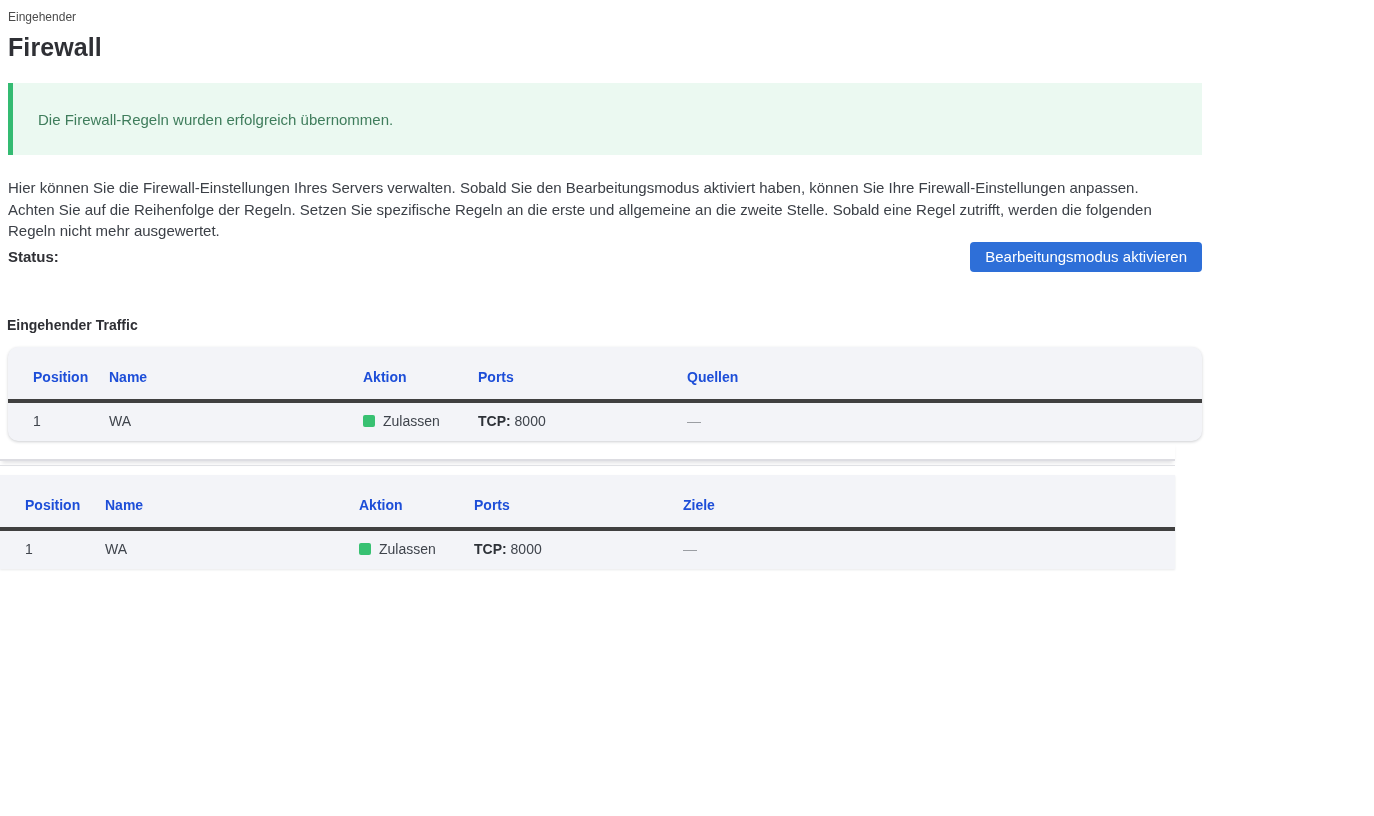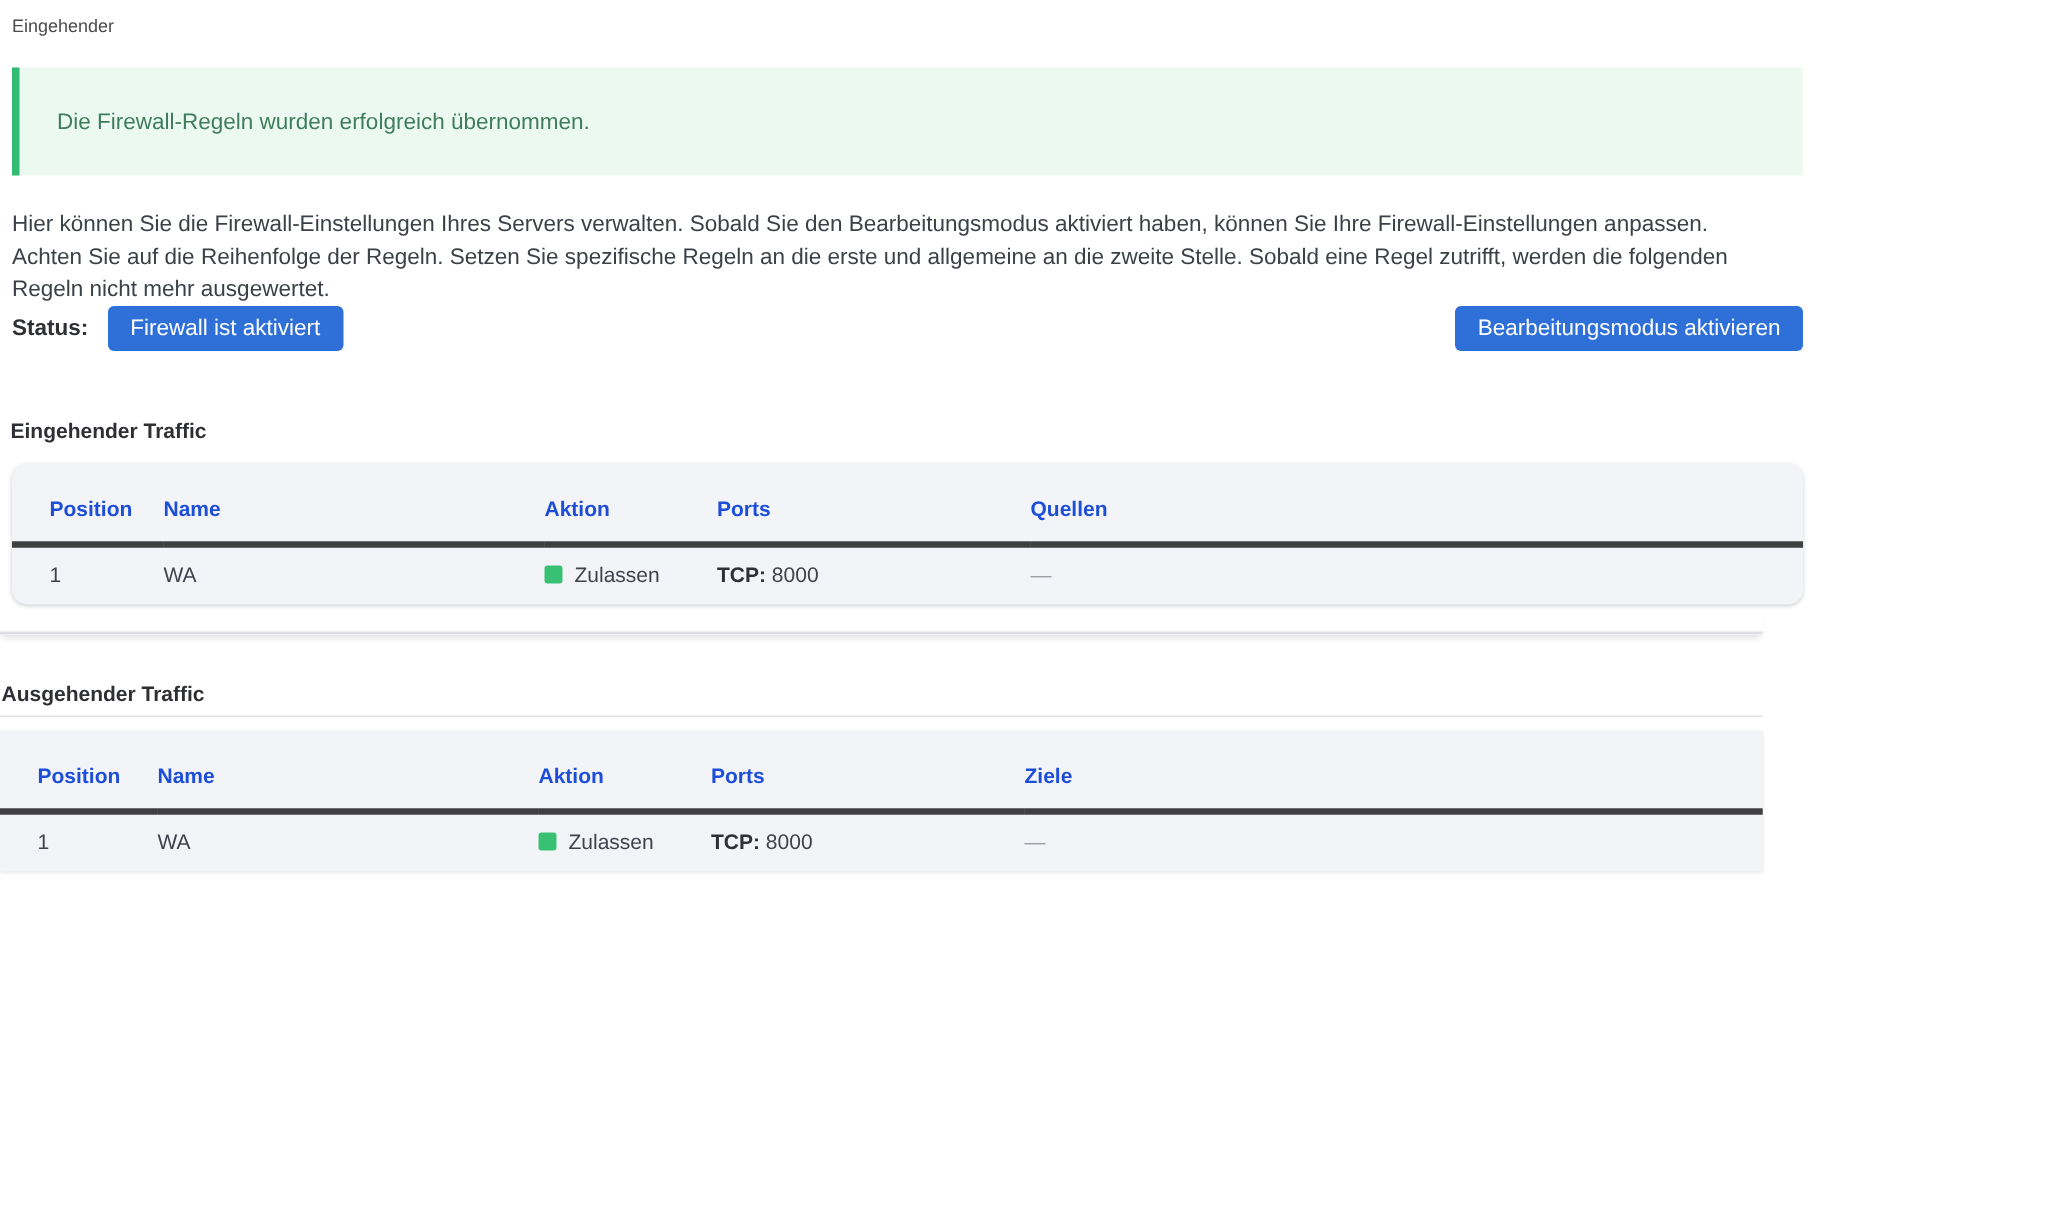--- a/index.html
+++ b/index.html
@@ -94,33 +94,33 @@
   .card-outgoing th { padding-top: 21px; }
   .card-outgoing td { padding: 9px 0 11px 0; }
 </style>
 </head>
 <body>
 
 <div class="page">
   <div class="content">
 
     <div class="breadcrumb">Eingehender</div>
+    <h1 class="page-title">Firewall</h1>
 
     <div class="alert">
       <span>Die Firewall-Regeln wurden erfolgreich übernommen.</span>
     </div>
 
     <div class="intro">
       <p>Hier können Sie die Firewall-Einstellungen Ihres Servers verwalten. Sobald Sie den Bearbeitungsmodus aktiviert haben, können Sie Ihre Firewall-Einstellungen anpassen.</p>
       <p>Achten Sie auf die Reihenfolge der Regeln. Setzen Sie spezifische Regeln an die erste und allgemeine an die zweite Stelle. Sobald eine Regel zutrifft, werden die folgenden Regeln nicht mehr ausgewertet.</p>
     </div>
 
     <div class="status-row">
       <span class="status-label">Status:</span>
-      <button class="btn">Firewall ist aktiviert</button>
       <div class="flex-spacer"></div>
       <button class="btn">Bearbeitungsmodus aktivieren</button>
     </div>
 
     <h2 class="section-heading heading-incoming">Eingehender Traffic</h2>
 
     <div class="card card-incoming">
       <table class="rules">
         <colgroup>
             <col style="width:101px">
@@ -152,21 +152,20 @@
             <td>
               <span class="muted-dash">—</span>
             </td>
           </tr>
         </tbody>
       </table>
     </div>
 
     <div class="panel-shadow"></div>
 
-    <h2 class="section-heading heading-outgoing">Ausgehender Traffic</h2>
     <hr class="section-divider">
 
     <div class="card card-outgoing">
       <table class="rules">
         <colgroup>
             <col style="width:105px">
             <col style="width:254px">
             <col style="width:115px">
             <col style="width:209px">
             <col>

